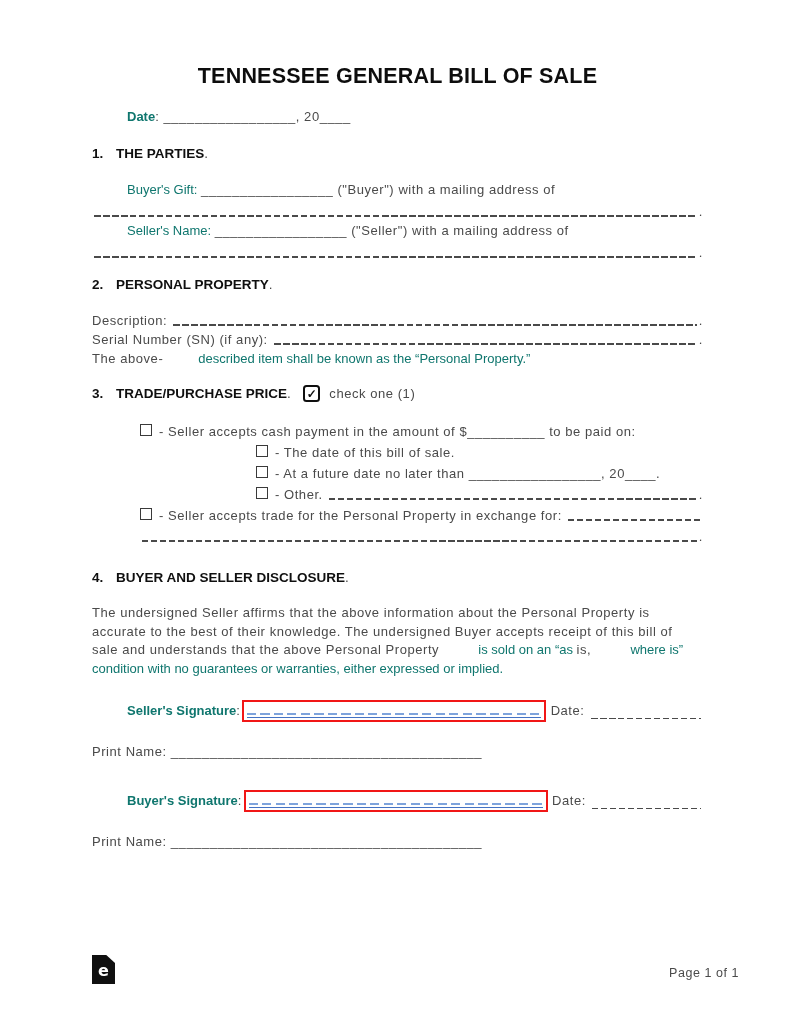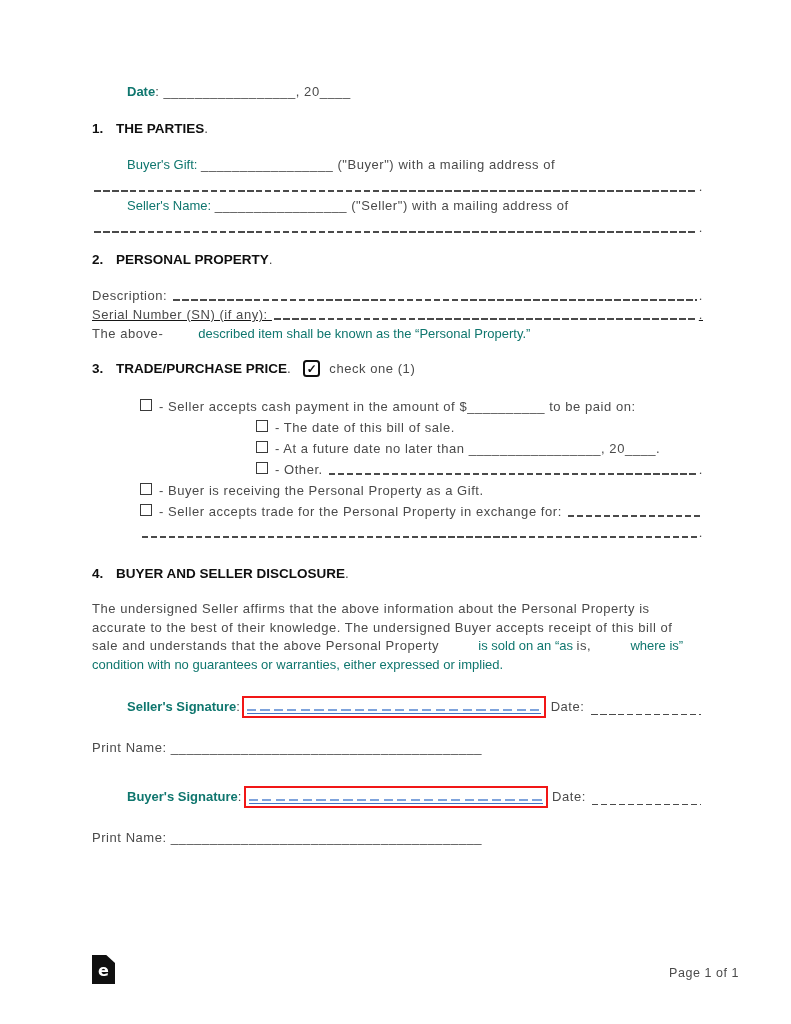--- a/index.html
+++ b/index.html
@@ -35,20 +35,21 @@
   .logo{position:absolute;left:92px;bottom:40px;width:23px;height:29px;background:#101010;
         clip-path:polygon(0 0,62% 0,100% 28%,100% 100%,0 100%);
         display:flex;align-items:center;justify-content:center;}
   .logo .letter{color:#ffffff;font-weight:bold;font-size:16px;margin-top:1px;font-family:"DejaVu Sans",sans-serif;}
 </style>
 </head>
 <body>
 
 <div class="page">
 
+  <h1 class="title">TENNESSEE GENERAL BILL OF SALE</h1>
 
   <div class="line" style="margin-top:20px;">
     <span class="ar bold">Date</span>
     <span class="sq">: </span>
     <span class="sq blank">_________________</span>
     <span class="sq">, 20</span>
     <span class="sq blank">____</span>
   </div>
 
   <div class="line h" style="margin-top:20px;">
@@ -81,21 +82,21 @@
     <span class="num">2.</span>
     <span>PERSONAL PROPERTY</span>
     <span class="sq hp">.</span>
   </div>
 
   <div class="line" style="margin-top:20px;">
     <span class="sq">Description: </span>
     <span class="fill"></span>
     <span class="sq">.</span>
   </div>
-  <div class="line" style="margin-top:3px;text-decoration:underline;">
+  <div class="line" style="margin-top:3px;">
     <span class="sq">Serial Number (SN) (if any): </span>
     <span class="fill"></span>
     <span class="sq">.</span>
   </div>
   <div class="line" style="margin-top:3px;">
     <span class="sq">The above-</span>
     <span class="ar">described item shall be known as the “Personal Property.”</span>
   </div>
 
   <div class="line h" style="margin-top:18px;">
@@ -127,24 +128,20 @@
     <span class="sq">.</span>
   </div>
 
   <div class="line lvl2" style="margin-top:5px;">
     <span class="cb"></span>
     <span class="sq">- Other. </span>
     <span class="fill"></span>
     <span class="sq">.</span>
   </div>
 
-  <div class="line lvl1" style="margin-top:5px;">
-    <span class="cb"></span>
-    <span class="sq">- Buyer is receiving the Personal Property as a Gift.</span>
-  </div>
 
   <div class="line lvl1" style="margin-top:5px;">
     <span class="cb"></span>
     <span class="sq">- Seller accepts trade for the Personal Property in exchange for: </span>
     <span class="fill"></span>
   </div>
   <div class="line lvl1" style="margin-top:5px;">
     <span class="fill"></span>
     <span class="sq">.</span>
   </div>

